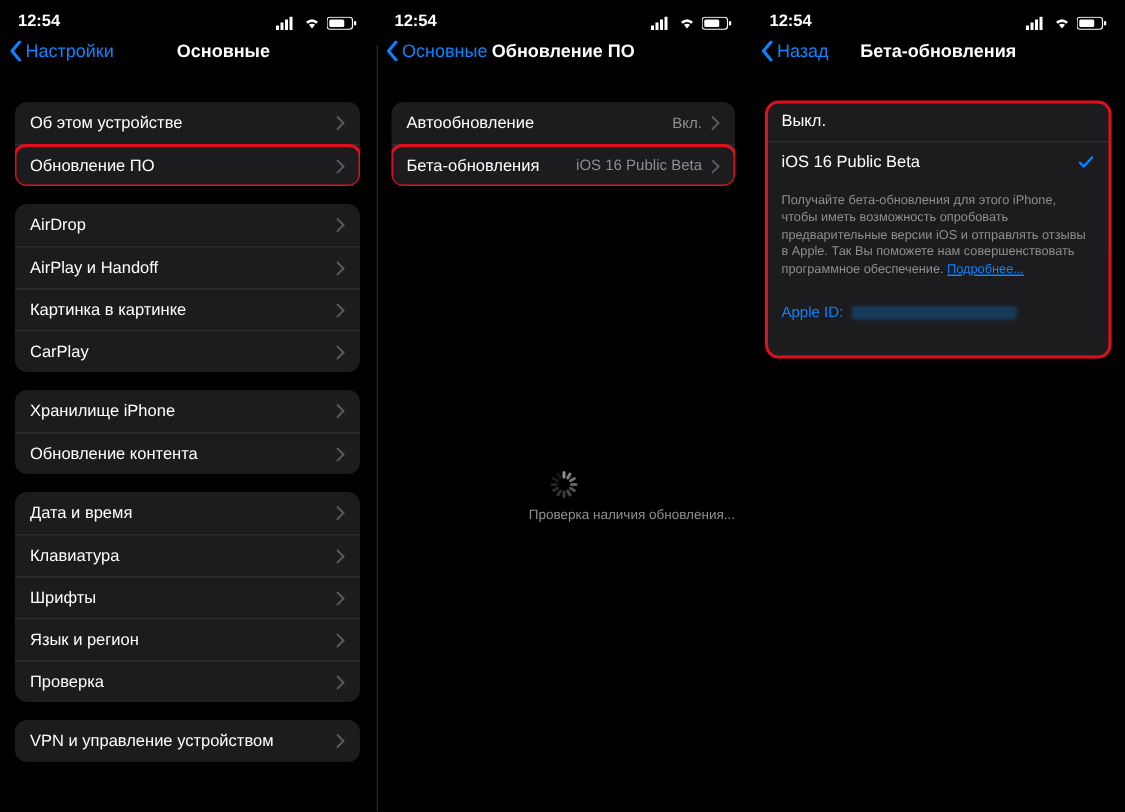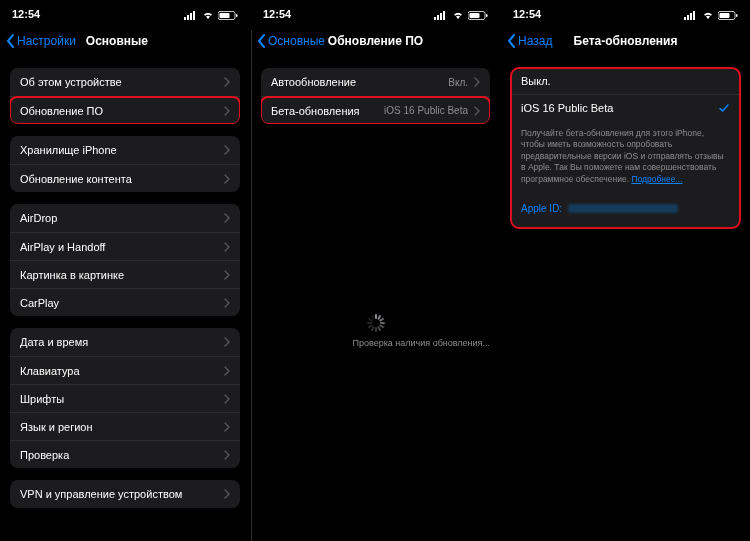--- a/index.html
+++ b/index.html
@@ -6,21 +6,21 @@
     body { background: #000; font-family: -apple-system, "SF Pro Text", "Helvetica Neue", Arial, sans-serif; color: #fff; display: flex; width: 750px; height: 541px; }
     .phone { width: 250px; background: #000; position: relative; overflow: hidden; }
     .phone + .phone { border-left: 1px solid #000; }
     .divider { position: absolute; left: 0; top: 30px; bottom: 0; width: 1px; background: #2b2b2b; }
 
     .statusbar { display: flex; justify-content: space-between; align-items: flex-end; height: 20px; padding: 4px 12px 0; font-size: 11px; font-weight: 600; }
     .sb-left { min-width: 40px; }
     .sb-right { display: flex; gap: 4px; align-items: center; }
     .sb-right svg { display: block; }
 
-    .navbar { display: flex; align-items: flex-end; height: 28px; padding: 0 6px; position: relative; }
+    .navbar { display: flex; align-items: center; height: 28px; padding: 0 6px; position: relative; gap: 32px; }
     .back { display: flex; align-items: center; color: #0a84ff; font-size: 12px; gap: 2px; cursor: pointer; }
     .back svg { width: 9px; height: 14px; }
     .nav-title { position: absolute; left: 50%; transform: translateX(-50%); font-size: 12px; font-weight: 600; white-space: nowrap; }
     .nav-title.noabs { position: static; transform: none; margin-left: 10px; }
 
     .content { padding: 6px 10px; overflow: hidden; }
 
     .group { background: #1c1c1e; border-radius: 8px; margin-top: 12px; overflow: hidden; }
     .group.first { margin-top: 14px; }
 
@@ -43,21 +43,21 @@
     .footer-text { font-size: 8.5px; color: #8e8e93; line-height: 1.35; padding: 8px 10px 0; }
     .footer-text .link { color: #0a84ff; text-decoration: underline; }
     .appleid-row { margin-top: 10px; padding: 8px 10px; font-size: 10px; color: #0a84ff; display: flex; gap: 6px; align-items: center; }
     .blur { background: #163a5a; color: transparent; border-radius: 2px; width: 110px; height: 9px; filter: blur(1px); }
 
     .option-row { display: flex; align-items: center; justify-content: space-between; min-height: 26px; padding: 6px 10px; font-size: 11px; }
     .option-row + .option-row { border-top: 1px solid #2d2d30; }
     .checkmark svg { width: 12px; height: 12px; display: block; }
 
     .beta-box { background: #1c1c1e; border-radius: 8px; margin-top: 14px; }
-    .beta-box.highlight-red { padding-bottom: 6px; }
+    .beta-box.highlight-red { padding-bottom: 16px; }
   </style>
 </head>
 <body>
 
 <div class="phone">
   <div class="statusbar">
     <span class="sb-left">12:54</span>
     <span class="sb-right">
       <svg width="14" height="9" viewBox="0 0 14 9">
           <rect x="0" y="6" width="2" height="3" fill="#fff"></rect>
@@ -100,64 +100,64 @@
         <span class="chev">
             <svg viewBox="0 0 6 10">
               <path d="M1 1 L5 5 L1 9" stroke-width="1.3" fill="none" stroke-linecap="round"></path>
             </svg>
           </span>
       </div>
     </div>
 
     <div class="group">
       <div class="row">
+          <span class="label">AirDrop</span>
+          <span class="chev">
+            <svg viewBox="0 0 6 10">
+              <path d="M1 1 L5 5 L1 9" stroke-width="1.3" fill="none" stroke-linecap="round"></path>
+            </svg>
+          </span>
+        </div>
+      <div class="row">
+          <span class="label">AirPlay и Handoff</span>
+          <span class="chev">
+            <svg viewBox="0 0 6 10">
+              <path d="M1 1 L5 5 L1 9" stroke-width="1.3" fill="none" stroke-linecap="round"></path>
+            </svg>
+          </span>
+        </div>
+      <div class="row">
+          <span class="label">Картинка в картинке</span>
+          <span class="chev">
+            <svg viewBox="0 0 6 10">
+              <path d="M1 1 L5 5 L1 9" stroke-width="1.3" fill="none" stroke-linecap="round"></path>
+            </svg>
+          </span>
+        </div>
+      <div class="row">
+          <span class="label">CarPlay</span>
+          <span class="chev">
+            <svg viewBox="0 0 6 10">
+              <path d="M1 1 L5 5 L1 9" stroke-width="1.3" fill="none" stroke-linecap="round"></path>
+            </svg>
+          </span>
+        </div>
+    </div>
+
+    <div class="group">
+      <div class="row">
           <span class="label">Хранилище iPhone</span>
           <span class="chev">
             <svg viewBox="0 0 6 10">
               <path d="M1 1 L5 5 L1 9" stroke-width="1.3" fill="none" stroke-linecap="round"></path>
             </svg>
           </span>
         </div>
       <div class="row">
           <span class="label">Обновление контента</span>
-          <span class="chev">
-            <svg viewBox="0 0 6 10">
-              <path d="M1 1 L5 5 L1 9" stroke-width="1.3" fill="none" stroke-linecap="round"></path>
-            </svg>
-          </span>
-        </div>
-    </div>
-
-    <div class="group">
-      <div class="row">
-          <span class="label">AirDrop</span>
-          <span class="chev">
-            <svg viewBox="0 0 6 10">
-              <path d="M1 1 L5 5 L1 9" stroke-width="1.3" fill="none" stroke-linecap="round"></path>
-            </svg>
-          </span>
-        </div>
-      <div class="row">
-          <span class="label">AirPlay и Handoff</span>
-          <span class="chev">
-            <svg viewBox="0 0 6 10">
-              <path d="M1 1 L5 5 L1 9" stroke-width="1.3" fill="none" stroke-linecap="round"></path>
-            </svg>
-          </span>
-        </div>
-      <div class="row">
-          <span class="label">Картинка в картинке</span>
-          <span class="chev">
-            <svg viewBox="0 0 6 10">
-              <path d="M1 1 L5 5 L1 9" stroke-width="1.3" fill="none" stroke-linecap="round"></path>
-            </svg>
-          </span>
-        </div>
-      <div class="row">
-          <span class="label">CarPlay</span>
           <span class="chev">
             <svg viewBox="0 0 6 10">
               <path d="M1 1 L5 5 L1 9" stroke-width="1.3" fill="none" stroke-linecap="round"></path>
             </svg>
           </span>
         </div>
     </div>
 
     <div class="group">
       <div class="row">

